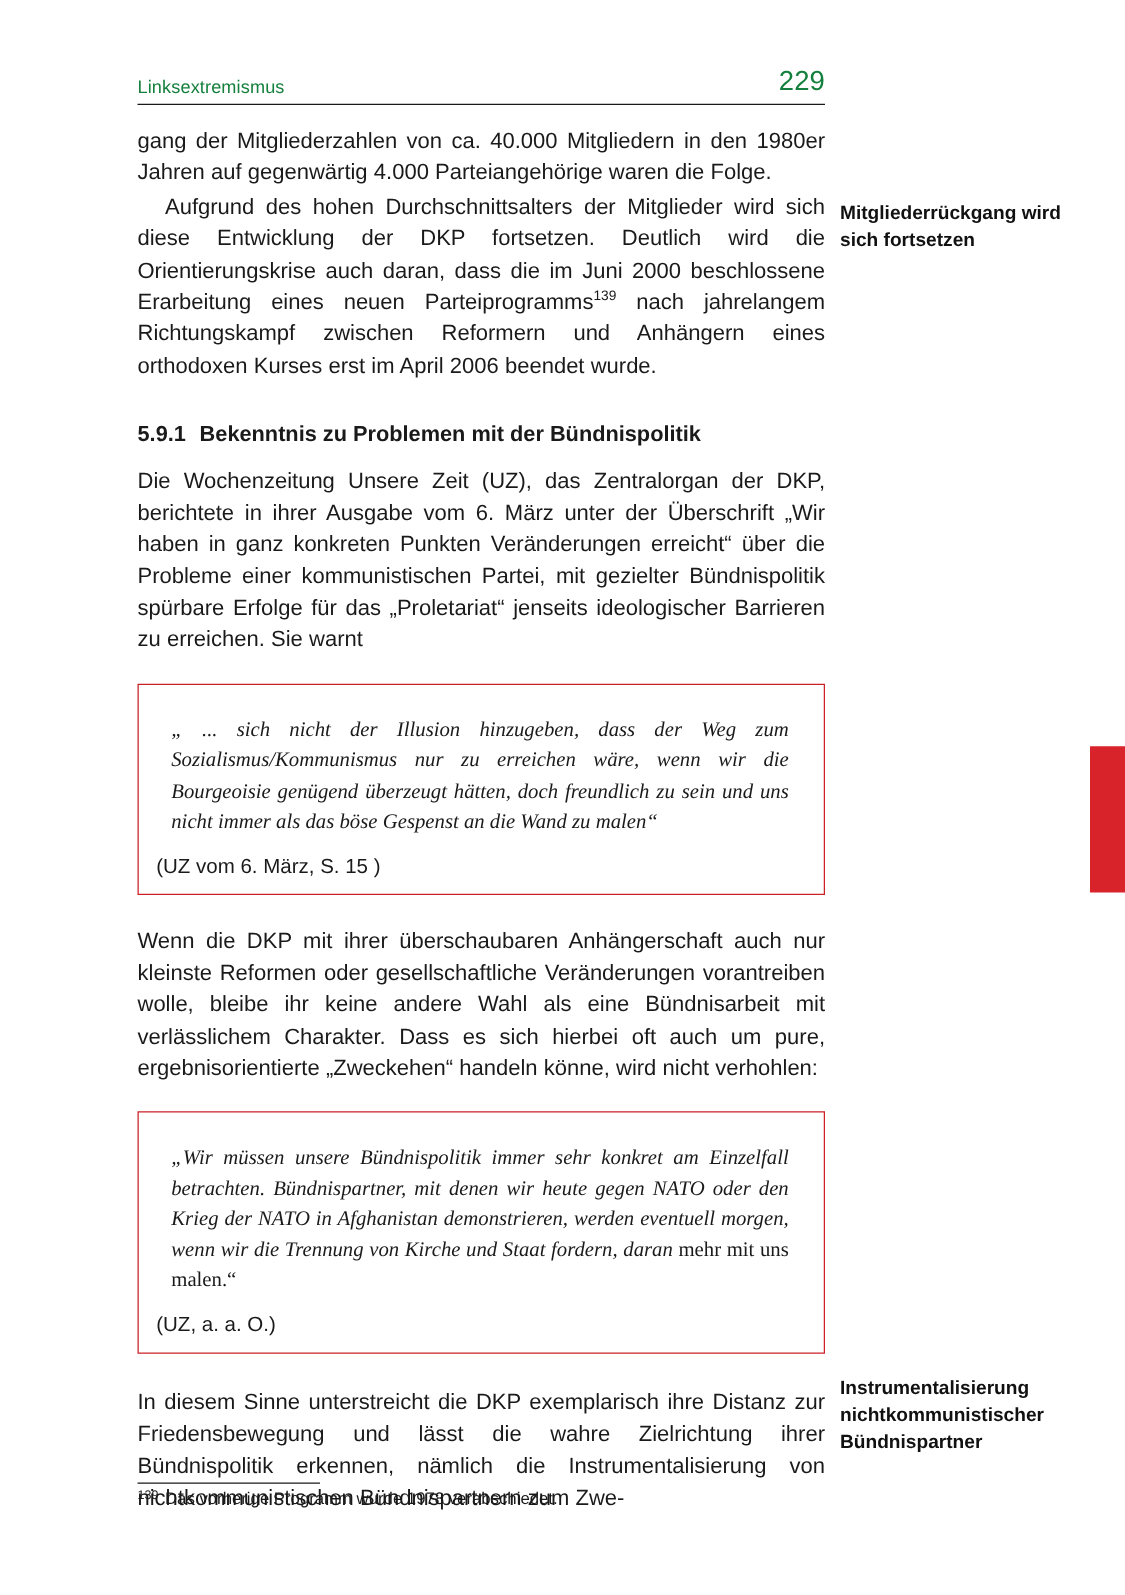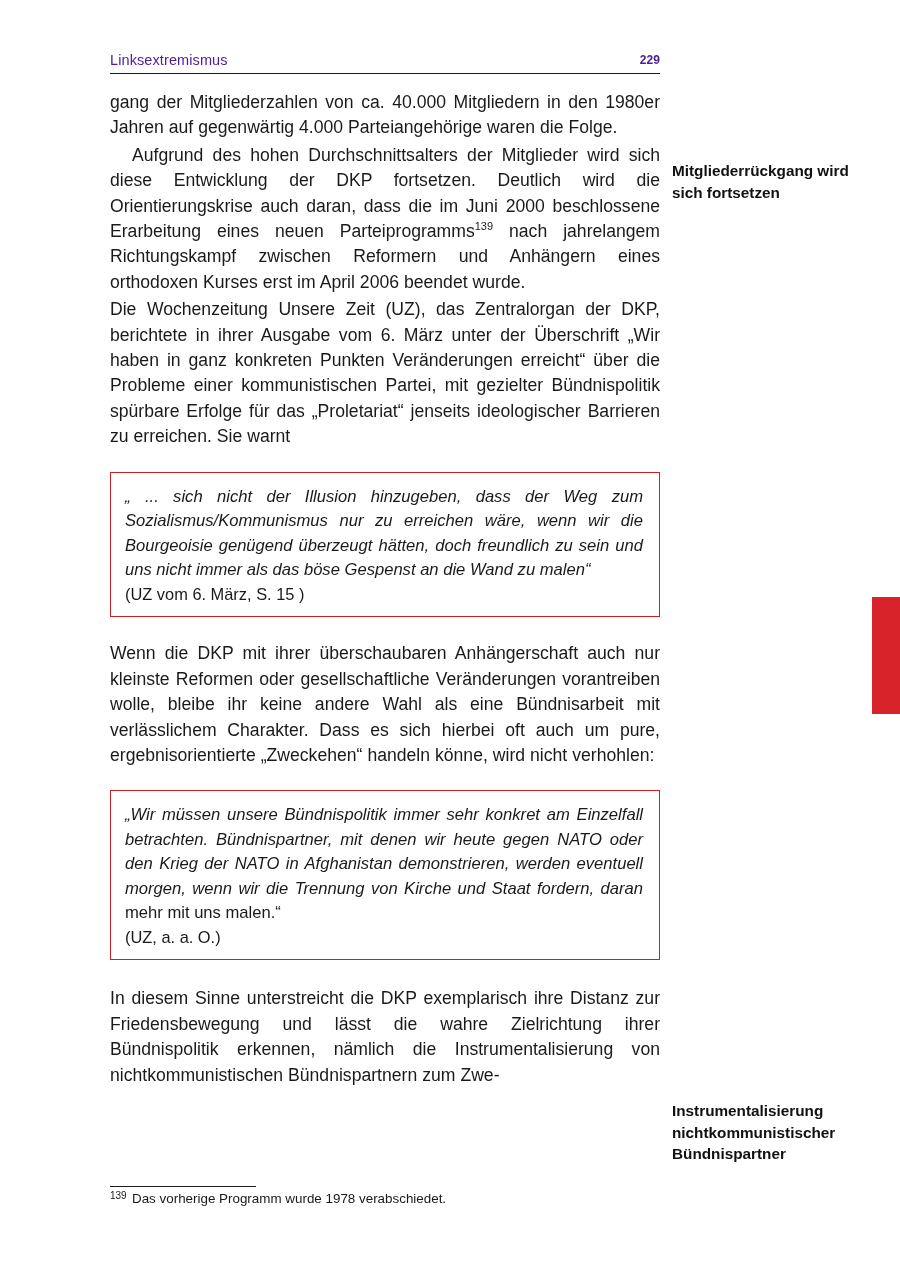--- a/index.html
+++ b/index.html
@@ -32,33 +32,32 @@
 
   .margin-column {
     position: absolute;
     left: 672px;
     width: 196px;
   }
 
   
   .running-head {
     display: flex;
-    align-items: center;
+    align-items: flex-end;
     justify-content: space-between;
     font-size: 14.5px;
     letter-spacing: 0.1px;
-    color: #4c1d95;
+    color: #15803d;
     padding-bottom: 5px;
   }
   .running-head .rh-title {
     font-size: 14.5px;
   }
   .running-head .rh-folio {
-    font-size: 12px;
-    font-weight: bold;
+    font-size: 22px;
   }
   .head-rule {
     border: 0;
     border-top: 1.6px solid #1a1a1a;
     margin: 0 0 16px 0;
     width: 550px;
   }
 
   
   p.body {
@@ -99,21 +98,22 @@
     box-sizing: border-box;
     padding: 12px 16px 10px 14px;
     margin: 22px 0 0 0;
     width: 550px;
   }
   .quote-box .quote-text {
     font-size: 16.6px;
     line-height: 24.4px;
     font-style: italic;
     text-align: justify;
-    margin: 0;
+    margin: 12px;
+    font-family: Liberation Serif, serif;
   }
   .quote-box .quote-text .upright {
     font-style: normal;
   }
   .quote-box .quote-source {
     font-size: 16.4px;
     line-height: 24px;
     font-style: normal;
     margin: 0;
   }
@@ -175,20 +175,23 @@
     <div class="running-head">
       <span class="rh-title">Linksextremismus</span>
       <span class="rh-folio">229</span>
     </div>
     <hr class="head-rule">
 
     <p class="body">gang der Mitgliederzahlen von ca. 40.000 Mitgliedern in den 1980er Jahren auf gegenwärtig 4.000 Parteiangehörige waren die Folge.</p>
 
     <p class="body indent"><span>Aufgrund des hohen Durchschnittsalters der Mitglieder wird sich diese Entwicklung der DKP fortsetzen. Deutlich wird die Orientierungskrise auch daran, dass die im Juni 2000 beschlossene Erarbeitung eines neuen Parteiprogramms</span><sup class="fn-ref">139</sup><span> nach jahrelangem Richtungskampf zwischen Reformern und Anhängern eines orthodoxen Kurses erst im April 2006 beendet wurde.</span></p>
 
+    <h2 class="section-heading">
+      <span class="num">5.9.1</span><span>Bekenntnis zu Problemen mit der Bündnispolitik</span>
+    </h2>
 
     <p class="body">Die Wochenzeitung Unsere Zeit (UZ), das Zentralorgan der DKP, berichtete in ihrer Ausgabe vom 6. März unter der Überschrift „Wir haben in ganz konkreten Punkten Veränderungen erreicht“ über die Probleme einer kommunistischen Partei, mit gezielter Bündnispolitik spürbare Erfolge für das „Proletariat“ jenseits ideologischer Barrieren zu erreichen. Sie warnt</p>
 
     <div class="quote-box">
       <p class="quote-text">„ ... sich nicht der Illusion hinzugeben, dass der Weg zum Sozialismus/Kommunismus nur zu erreichen wäre, wenn wir die Bourgeoisie genügend überzeugt hätten, doch freundlich zu sein und uns nicht immer als das böse Gespenst an die Wand zu malen“</p>
       <p class="quote-source">(UZ vom 6. März, S. 15 )</p>
     </div>
 
     <p class="body" style="margin-top:24px">Wenn die DKP mit ihrer überschaubaren Anhängerschaft auch nur kleinste Reformen oder gesellschaftliche Veränderungen vorantreiben wolle, bleibe ihr keine andere Wahl als eine Bündnisarbeit mit verlässlichem Charakter. Dass es sich hierbei oft auch um pure, ergebnisorientierte „Zweckehen“ handeln könne, wird nicht verhohlen:</p>
 

